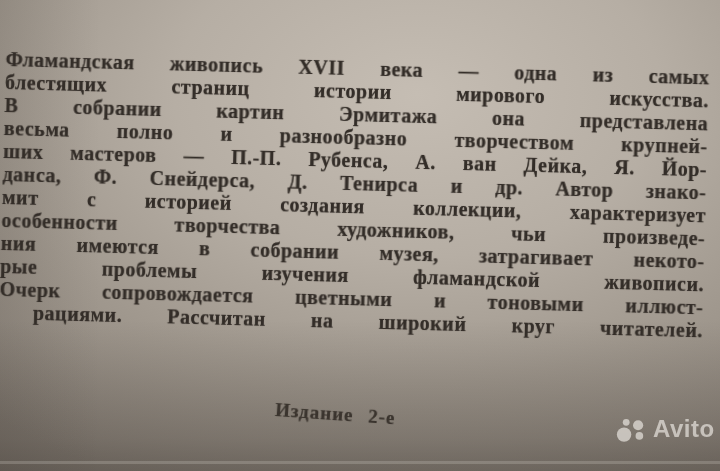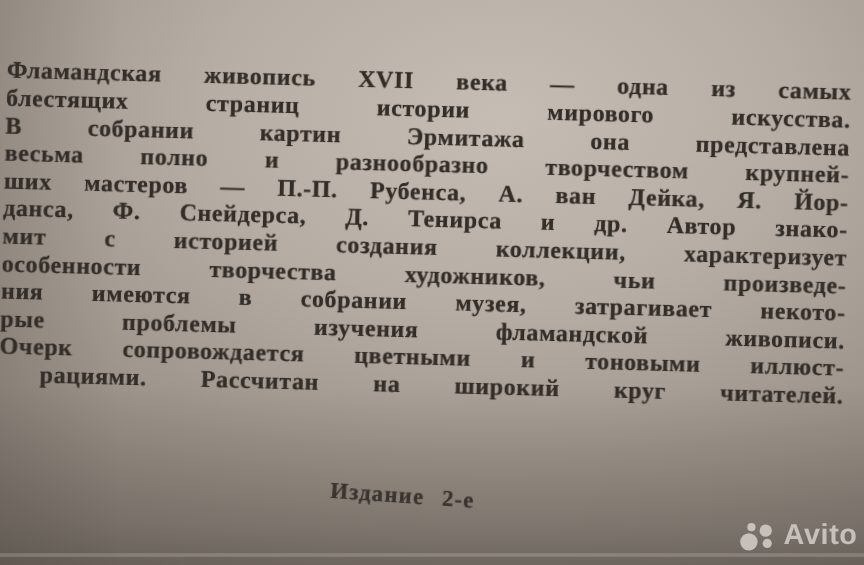--- a/index.html
+++ b/index.html
@@ -36,21 +36,21 @@
   .ln.indent{padding-left:34px;}
   .edition{
     position:absolute;left:276px;top:399px;
     transform:rotate(4deg);transform-origin:0 0;
     color:#3a342e;
     font-size:19px;font-weight:bold;letter-spacing:1px;word-spacing:9px;
     filter:blur(0.4px);
     text-shadow:0 0 0.7px rgba(58,52,46,0.75);
   }
   .watermark{
-    position:absolute;left:616px;top:431px;height:30px;
+    position:absolute;left:616px;top:414px;height:30px;
     display:flex;align-items:center;gap:3px;
     color:rgba(228,224,219,0.72);
   }
   .watermark svg{display:block;}
   .wordmark{
     font-family:"Liberation Sans", sans-serif;
     font-weight:bold;font-size:24px;line-height:1;letter-spacing:0.5px;
   }
 </style>
 </head>

